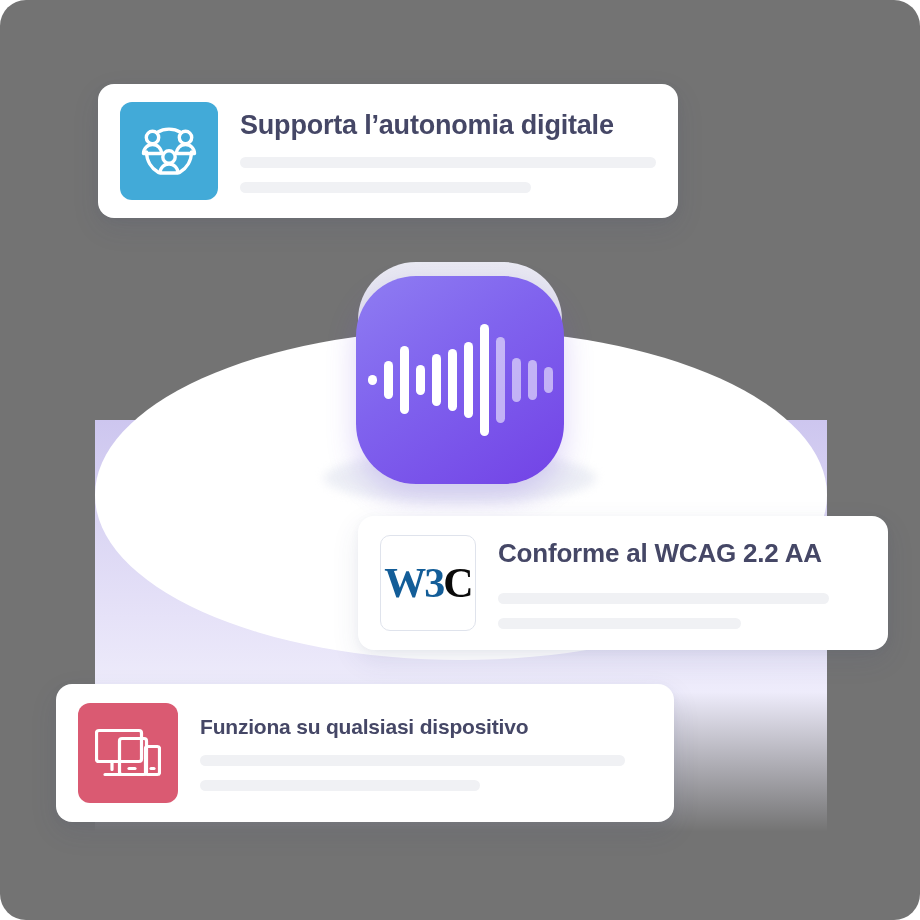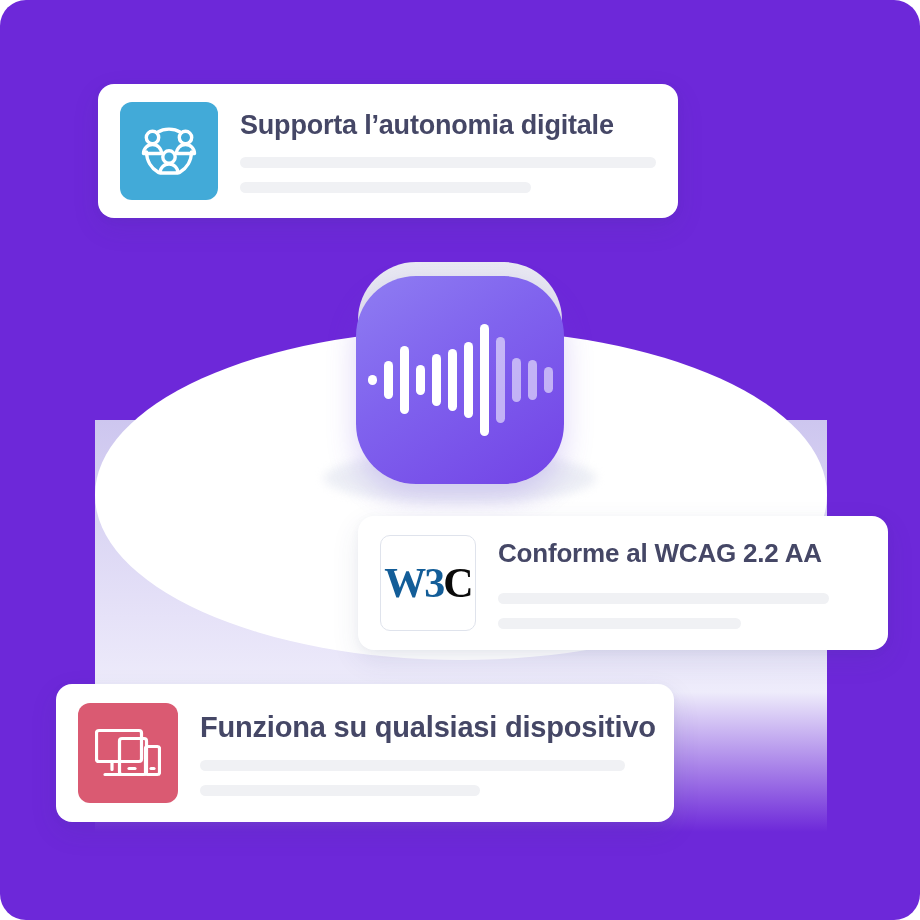--- a/index.html
+++ b/index.html
@@ -13,21 +13,21 @@
     height: 920px;
     overflow: hidden;
     font-family: "Liberation Sans", sans-serif;
   }
 
   
   #scene {
     position: relative;
     width: 920px;
     height: 920px;
-    background: #6d28d9;
+    background: #737373;
     border-radius: 26px;
     overflow: hidden;
   }
 
   
   .podium-body {
     position: absolute;
     left: 95px;
     top: 420px;
     width: 732px;
@@ -180,21 +180,21 @@
     left: 56px; top: 684px;
     width: 618px; height: 138px;
     padding: 0 22px;
     gap: 22px;
     z-index: 8;
   }
   #card-devices .card-icon {
     width: 100px; height: 100px;
     background: #da5a72;
   }
-  #card-devices .card-title { font-size: 29px; margin-bottom: 16px; }
+  #card-devices .card-title { font-size: 21px; margin-bottom: 16px; }
   #card-devices .sk1 { width: 94%; margin-bottom: 14px; }
   #card-devices .sk2 { width: 62%; }
 
   
   .w3c-mark {
     font-family: "Liberation Serif", serif;
     font-size: 42px;
     font-weight: bold;
     letter-spacing: -2px;
     line-height: 1;

